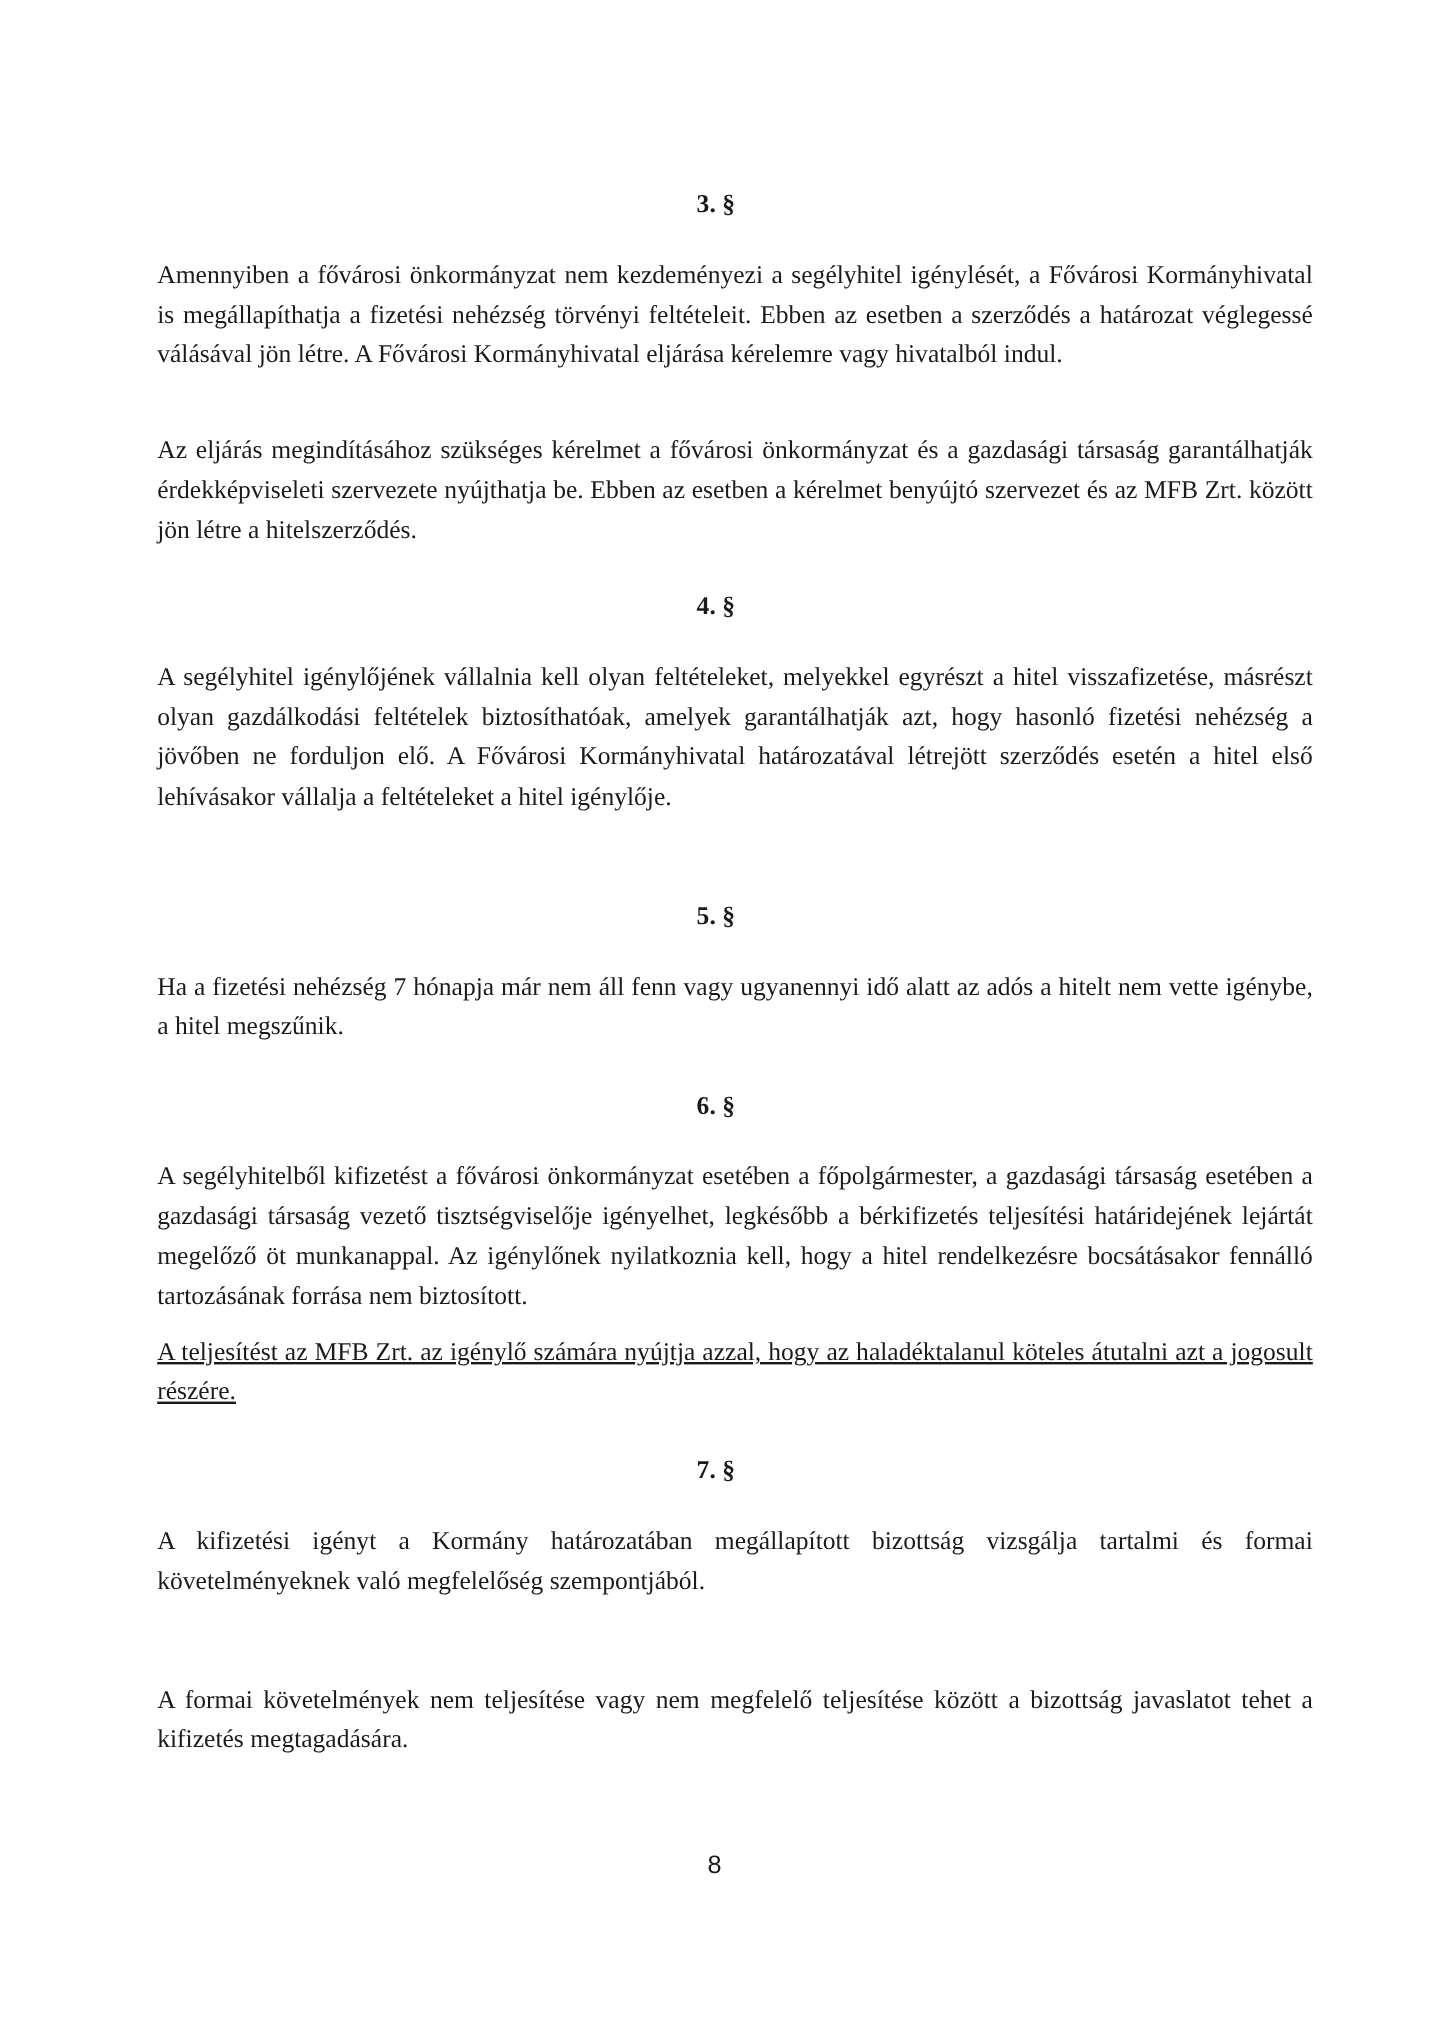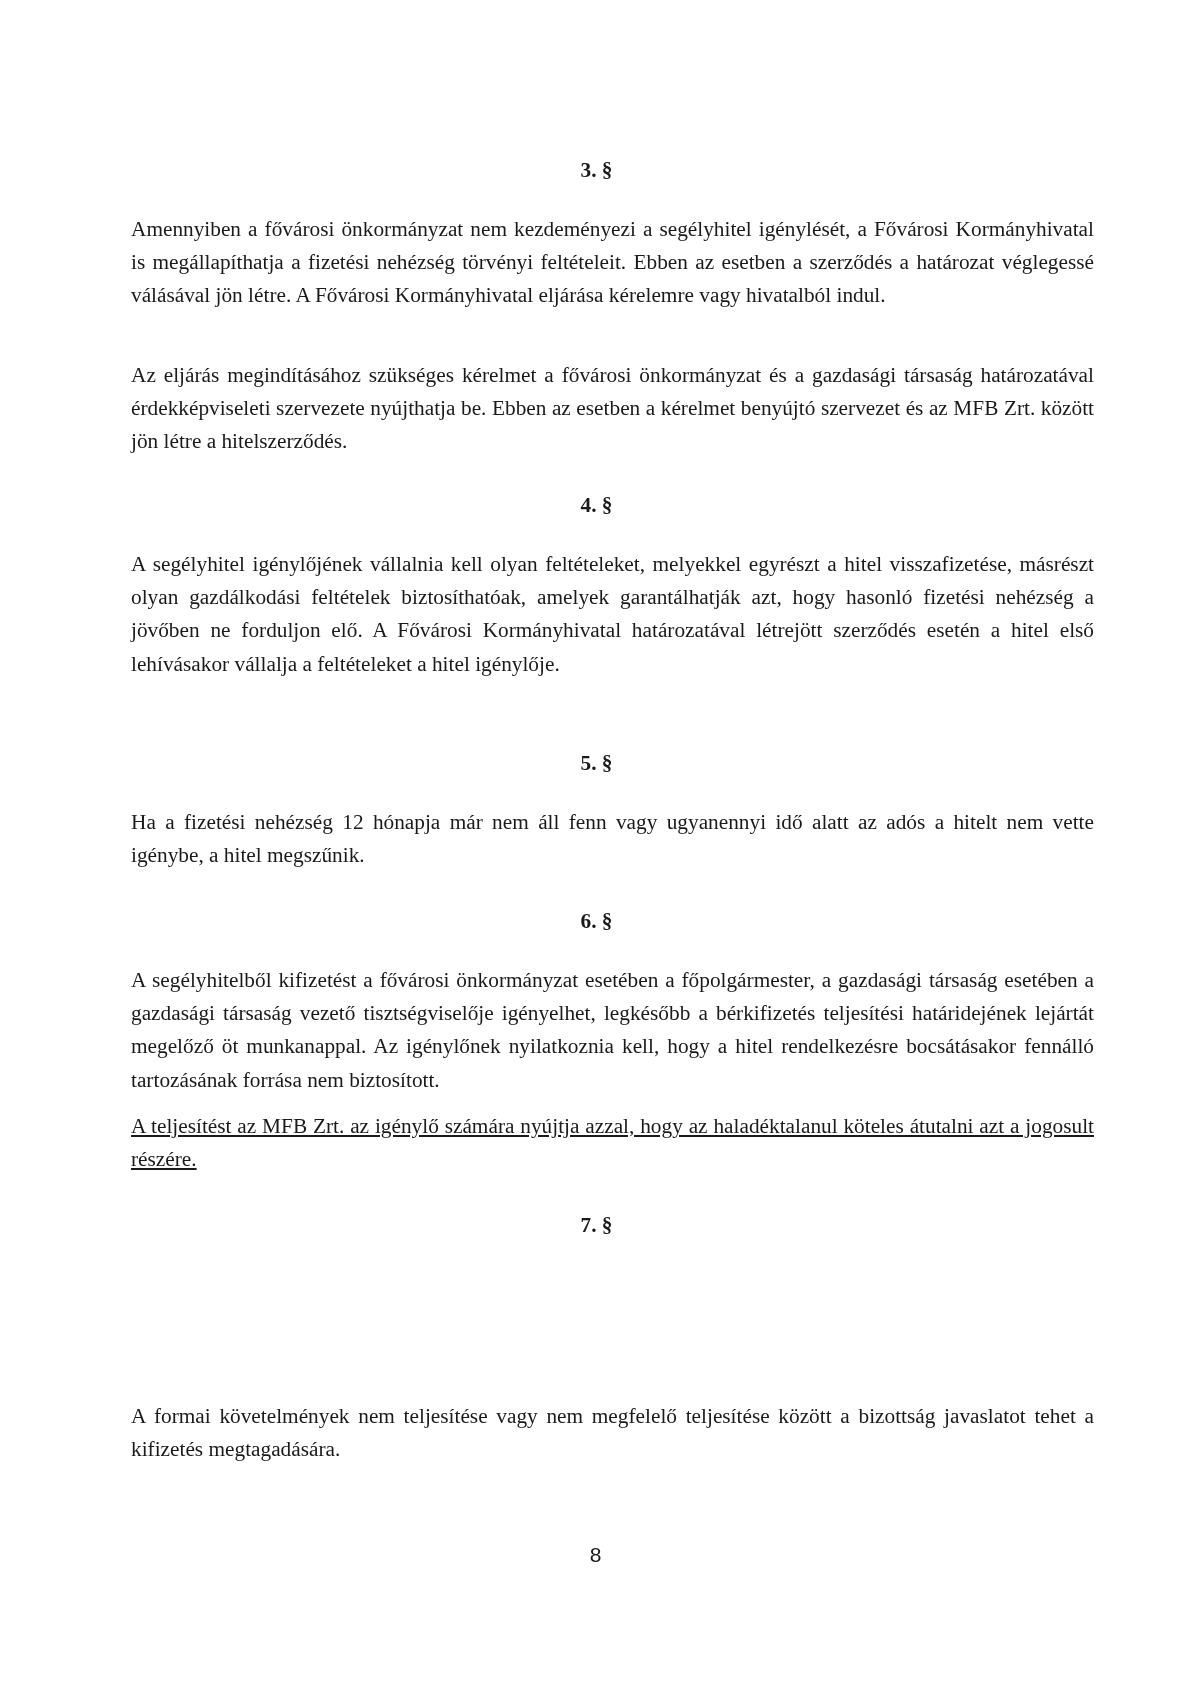--- a/index.html
+++ b/index.html
@@ -24,29 +24,30 @@
       font-size: 21px; line-height: 28px;
     }
   </style>
 </head>
 <body>
 
 <div class="page">
 
   <div class="heading" style="top:155px;">3. §</div>
   <p class="para" style="top:197px;">Amennyiben a fővárosi önkormányzat nem kezdeményezi a segélyhitel igénylését, a Fővárosi Kormányhivatal is megállapíthatja a fizetési nehézség törvényi feltételeit. Ebben az esetben a szerződés a határozat véglegessé válásával jön létre. A Fővárosi Kormányhivatal eljárása kérelemre vagy hivatalból indul.</p>
-  <p class="para" style="top:343px;">Az eljárás megindításához szükséges kérelmet a fővárosi önkormányzat és a gazdasági társaság határozatával érdekképviseleti szervezete nyújthatja be. Ebben az esetben a kérelmet benyújtó szervezet és az MFB Zrt. között jön létre a hitelszerződés.</p>
+  <p class="para" style="top:343px;">Az eljárás megindításához szükséges kérelmet a fővárosi önkormányzat és a gazdasági társaság garantálhatják érdekképviseleti szervezete nyújthatja be. Ebben az esetben a kérelmet benyújtó szervezet és az MFB Zrt. között jön létre a hitelszerződés.</p>
 
   <div class="heading" style="top:490px;">4. §</div>
   <p class="para" style="top:532px;">A segélyhitel igénylőjének vállalnia kell olyan feltételeket, melyekkel egyrészt a hitel visszafizetése, másrészt olyan gazdálkodási feltételek biztosíthatóak, amelyek garantálhatják azt, hogy hasonló fizetési nehézség a jövőben ne forduljon elő. A Fővárosi Kormányhivatal határozatával létrejött szerződés esetén a hitel első lehívásakor vállalja a feltételeket a hitel igénylője.</p>
 
   <div class="heading" style="top:748px;">5. §</div>
-  <p class="para" style="top:790px;">Ha a fizetési nehézség 12 hónapja már nem áll fenn vagy ugyanennyi idő alatt az adós a hitelt nem vette igénybe, a hitel megszűnik.</p>
+  <p class="para" style="top:790px;">Ha a fizetési nehézség 7 hónapja már nem áll fenn vagy ugyanennyi idő alatt az adós a hitelt nem vette igénybe, a hitel megszűnik.</p>
 
   <div class="heading" style="top:906px;">6. §</div>
   <p class="para" style="top:948px;">A segélyhitelből kifizetést a fővárosi önkormányzat esetében a főpolgármester, a gazdasági társaság esetében a gazdasági társaság vezető tisztségviselője igényelhet, legkésőbb a bérkifizetés teljesítési határidejének lejártát megelőző öt munkanappal. Az igénylőnek nyilatkoznia kell, hogy a hitel rendelkezésre bocsátásakor fennálló tartozásának forrása nem biztosított.</p>
   <p class="para" style="top:1094px;text-decoration:underline;">A teljesítést az MFB Zrt. az igénylő számára nyújtja azzal, hogy az haladéktalanul köteles átutalni azt a jogosult részére.</p>
 
   <div class="heading" style="top:1210px;">7. §</div>
+  <p class="para" style="top:1252px;">A kifizetési igényt a Kormány határozatában megállapított bizottság vizsgálja tartalmi és formai követelményeknek való megfelelőség szempontjából.</p>
   <p class="para" style="top:1384px;">A formai követelmények nem teljesítése vagy nem megfelelő teljesítése között a bizottság javaslatot tehet a kifizetés megtagadására.</p>
 
   <div class="page-number" style="top:1541px;">8</div>
 </div>
 
 </body></html>

